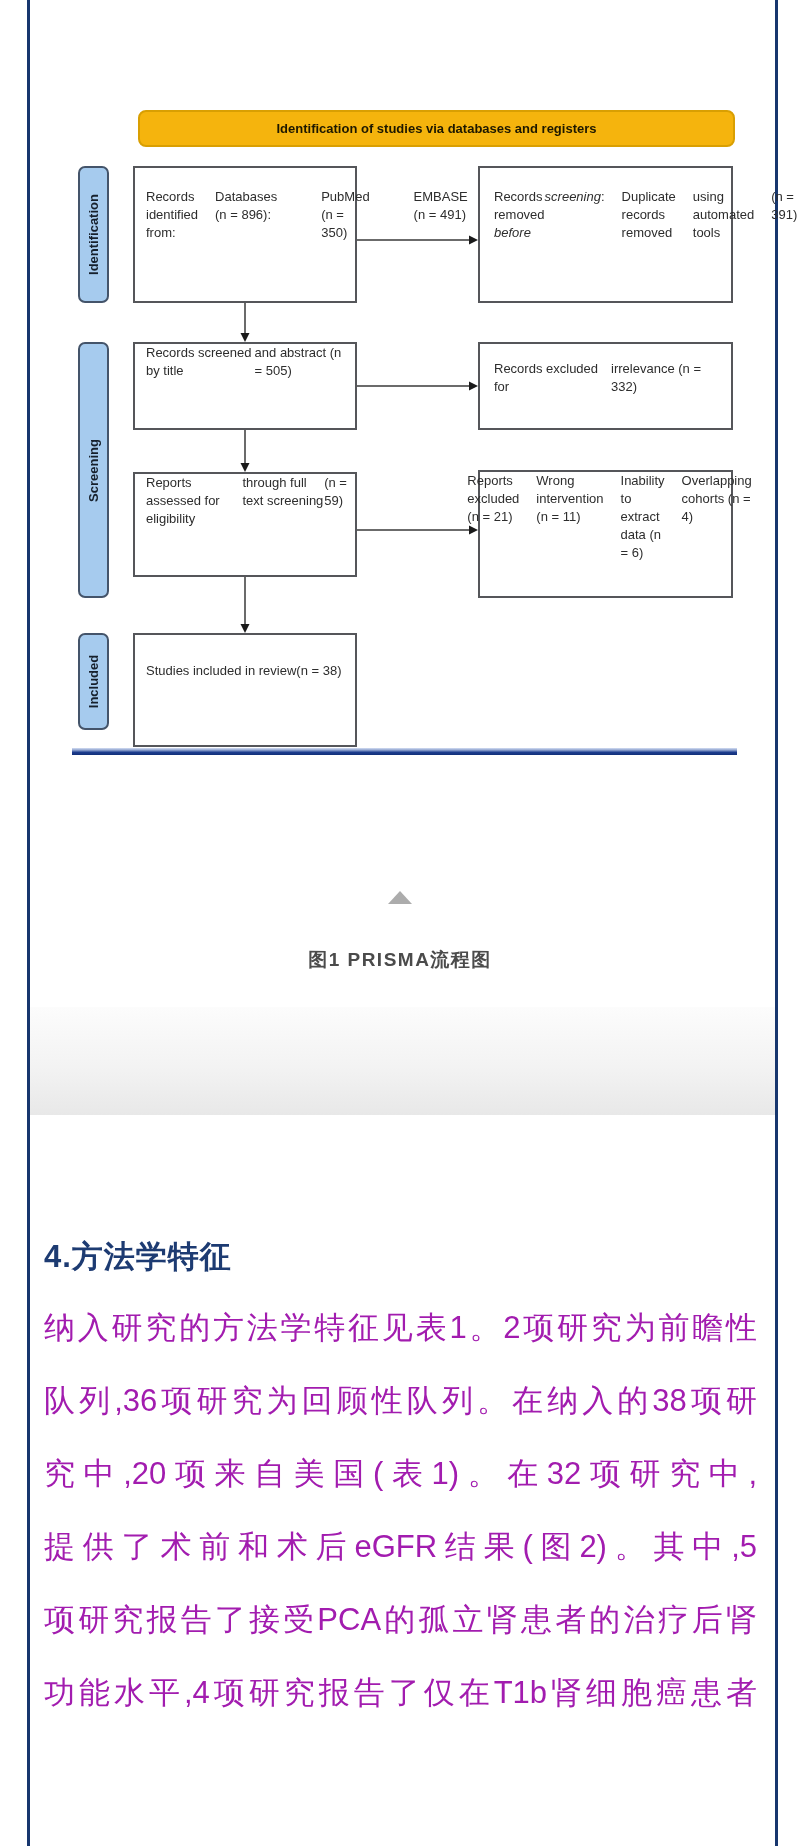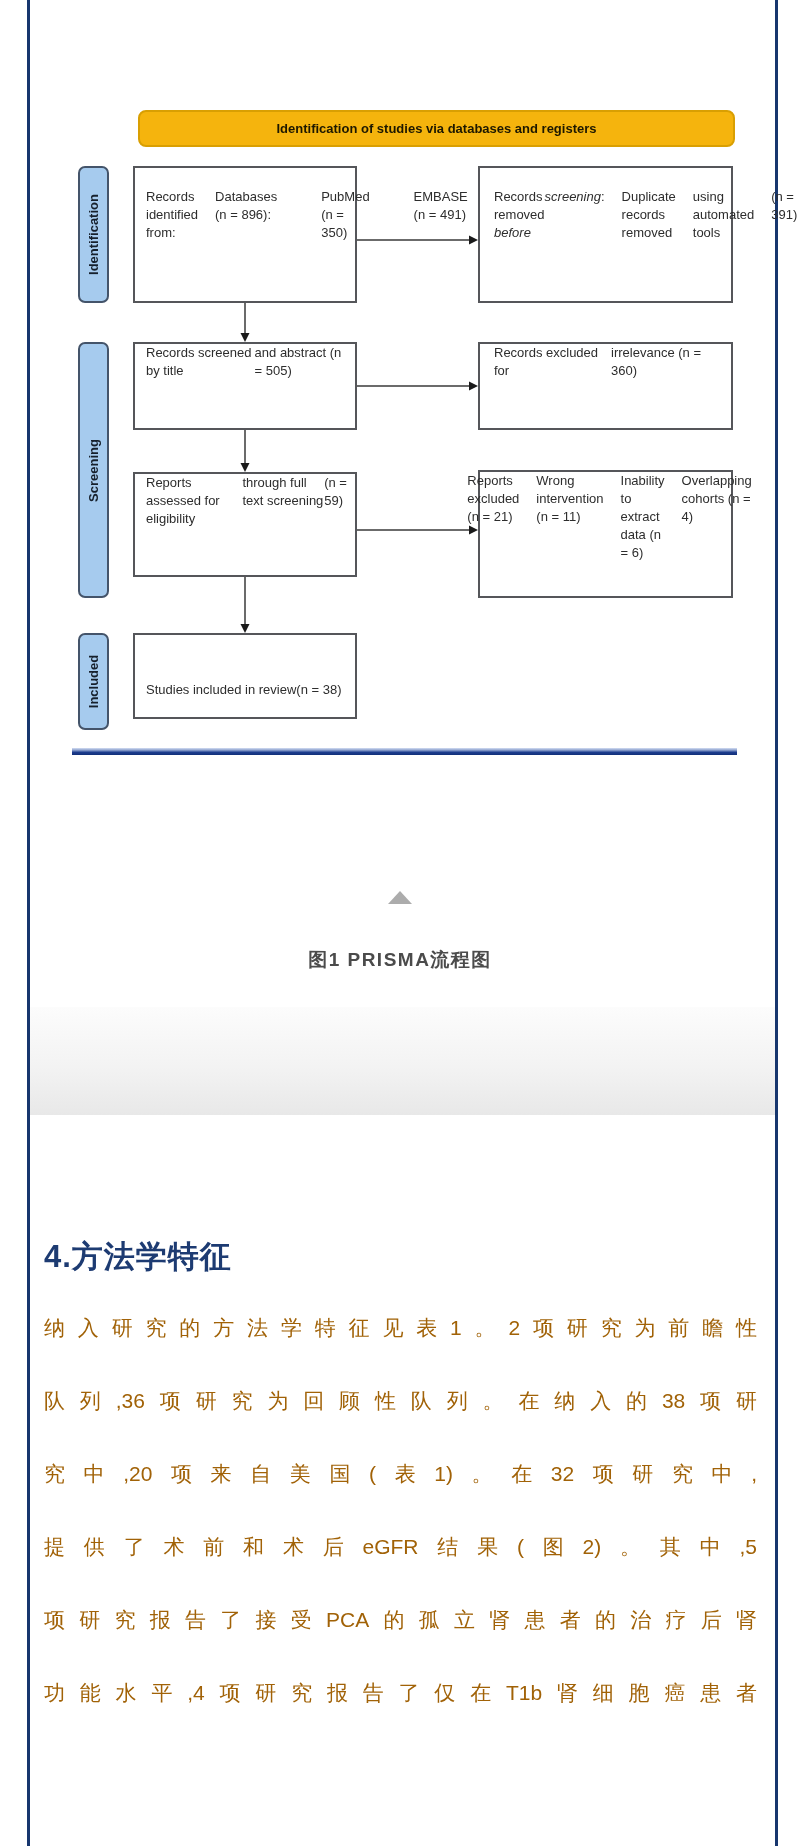--- a/index.html
+++ b/index.html
@@ -21,23 +21,23 @@
   #stage-identification{top:166px;height:137px;}
   #stage-screening{top:342px;height:256px;}
   #stage-included{top:633px;height:97px;}
 
   .fbox{position:absolute;box-sizing:border-box;background:#ffffff;border:2px solid #55565A;
         font-size:13px;line-height:18px;color:#2d2d2d;display:flex;}
   .fbox.vcenter{justify-content:center;}
   #box-b1{left:133px;top:166px;width:224px;height:137px;padding:20px 6px 0 11px;}
   #box-b2{left:133px;top:342px;width:224px;height:88px;padding:0 6px 0 11px;}
   #box-b3{left:133px;top:472px;width:224px;height:105px;padding:0 6px 0 11px;}
-  #box-b4{left:133px;top:633px;width:224px;height:86px;padding:27px 6px 0 11px;align-items:center;}
+  #box-b4{left:133px;top:633px;width:224px;height:114px;padding:27px 6px 0 11px;}
   #box-r1{left:478px;top:166px;width:255px;height:137px;padding:20px 6px 0 14px;}
-  #box-r2{left:478px;top:342px;width:255px;height:88px;padding:0 6px 0 14px;}
+  #box-r2{left:478px;top:342px;width:255px;height:88px;padding:16px 6px 0 14px;}
   #box-r3{left:478px;top:470px;width:255px;height:128px;padding:0 6px 0 14px;}
   .ind1{padding-left:17px;}
   .ind2{padding-left:44px;}
   .fbox i{font-style:italic;}
 
   .arrows{position:absolute;left:0;top:0;}
 
   .figure-underline{position:absolute;left:72px;top:748px;width:665px;height:7px;
      background:linear-gradient(180deg,#D4DEF3 0%,#8FA3CF 30%,#1C3C8E 62%,#122F78 100%);}
 
@@ -48,21 +48,21 @@
   .caption{position:absolute;left:0;top:947px;width:800px;text-align:center;
      font-size:19px;font-weight:bold;color:#4B4B4B;letter-spacing:1.5px;}
 
   .fade-band{position:absolute;left:30px;top:1007px;width:745px;height:108px;
      background:linear-gradient(180deg,#FCFCFC 0%,#F3F3F3 55%,#E8E8E8 100%);}
 
   
   .section-heading{position:absolute;left:44px;top:1236px;width:713px;
      font-size:31px;font-weight:bold;color:#1D3B72;letter-spacing:1px;}
   .paragraph{position:absolute;left:44px;top:1291px;width:713px;
-     font-size:21px;color:#a16207;}
+     font-size:31px;color:#a21caf;}
   .para-line{height:73px;line-height:73px;text-align:justify;text-align-last:justify;
      white-space:nowrap;}
   .para-line.last{text-align-last:left;}
 </style>
 </head>
 <body>
 
 <div class="page">
 
   <div class="vborder" id="border-left"></div>
@@ -98,21 +98,21 @@
       <div class="bline ind1">(n = 391)</div>
     </div>
 
     <div class="fbox vcenter" id="box-b2">
       <div class="bline">Records screened by title</div>
       <div class="bline">and abstract (n = 505)</div>
     </div>
 
     <div class="fbox vcenter" id="box-r2">
       <div class="bline">Records excluded for</div>
-      <div class="bline">irrelevance (n = 360)</div>
+      <div class="bline">irrelevance (n = 332)</div>
     </div>
 
     <div class="fbox vcenter" id="box-b3">
       <div class="bline">Reports assessed for eligibility</div>
       <div class="bline">through full text screening</div>
       <div class="bline">(n = 59)</div>
     </div>
 
     <div class="fbox vcenter" id="box-r3">
       <div class="bline">Reports excluded (n = 21)</div>

